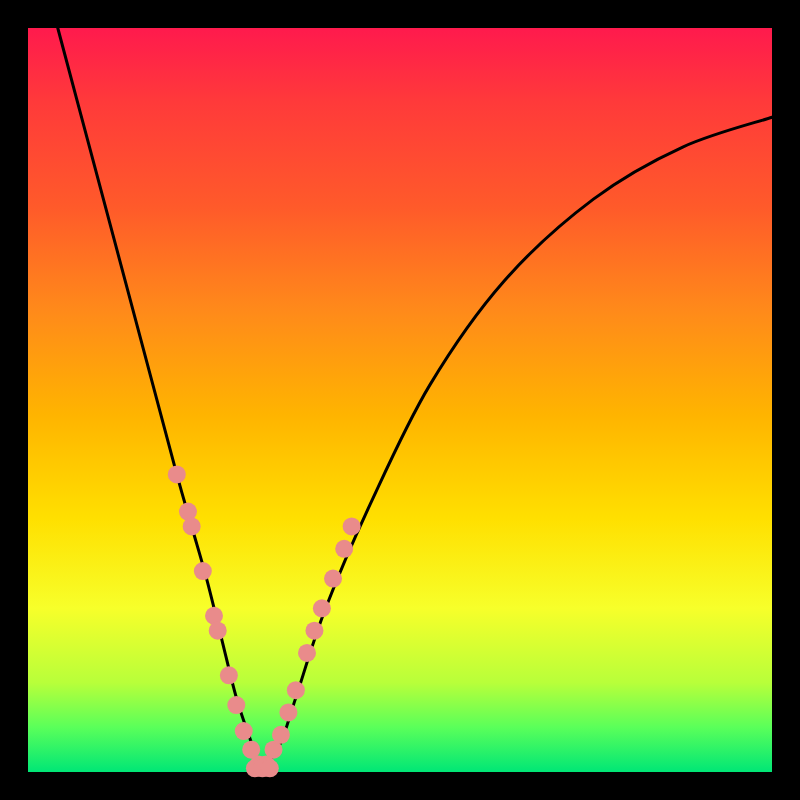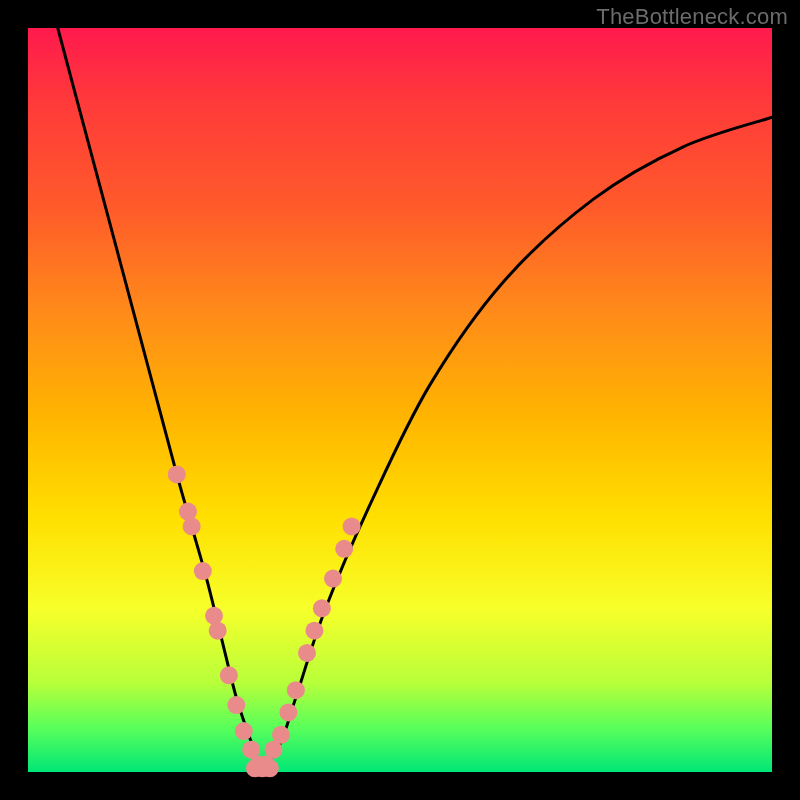--- a/index.html
+++ b/index.html
@@ -85,14 +85,13 @@
           <circle cx="293.88" cy="580.3199999999999" r="9" fill="#e98b8b"></circle>
           <circle cx="305.03999999999996" cy="550.56" r="9" fill="#e98b8b"></circle>
           <circle cx="316.2" cy="520.8" r="9" fill="#e98b8b"></circle>
           <circle cx="323.64" cy="498.48" r="9" fill="#e98b8b"></circle>
           <circle cx="226.92" cy="740.28" r="9" fill="#e98b8b"></circle>
           <circle cx="234.36" cy="740.28" r="9" fill="#e98b8b"></circle>
           <circle cx="241.8" cy="740.28" r="9" fill="#e98b8b"></circle>
         </g>
     </svg>
   </div>
-  <div class="watermark">TheBottleneck.com</div>
 </div>
 
 </body></html>

